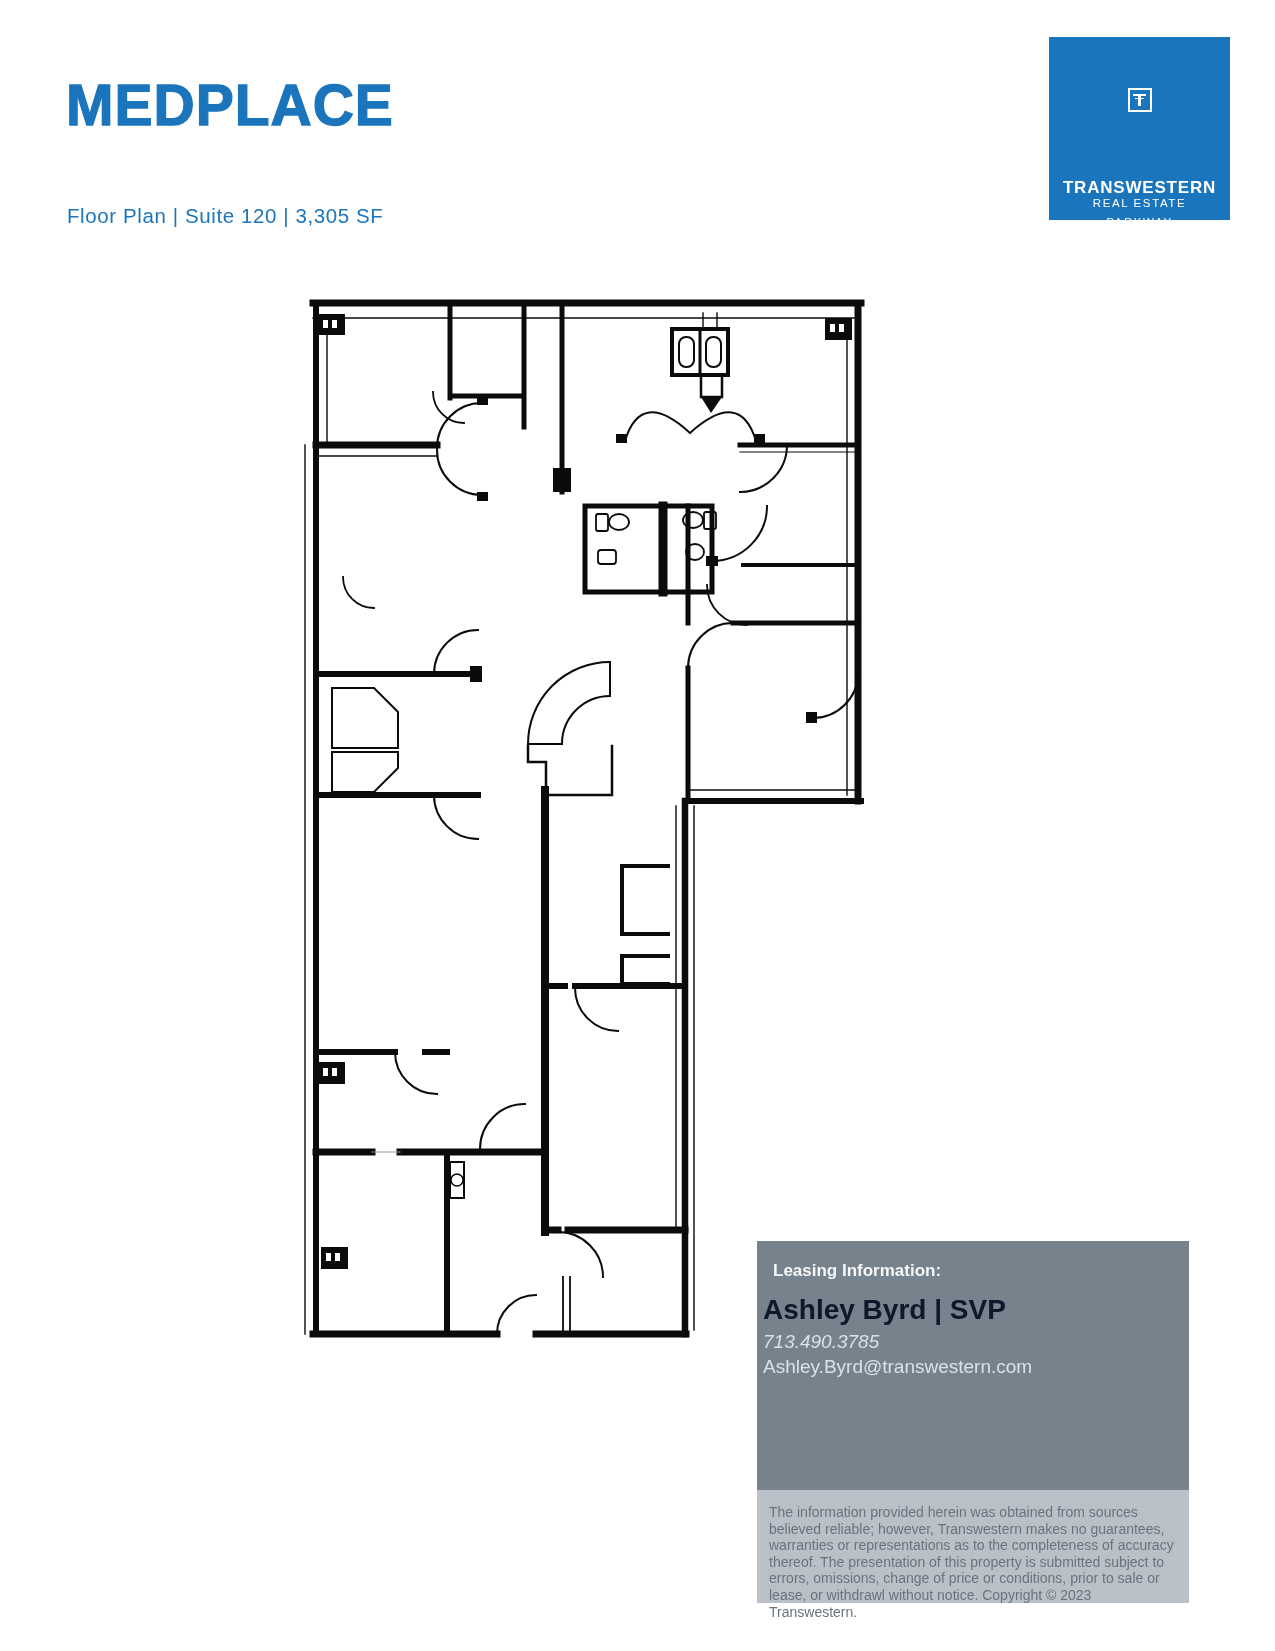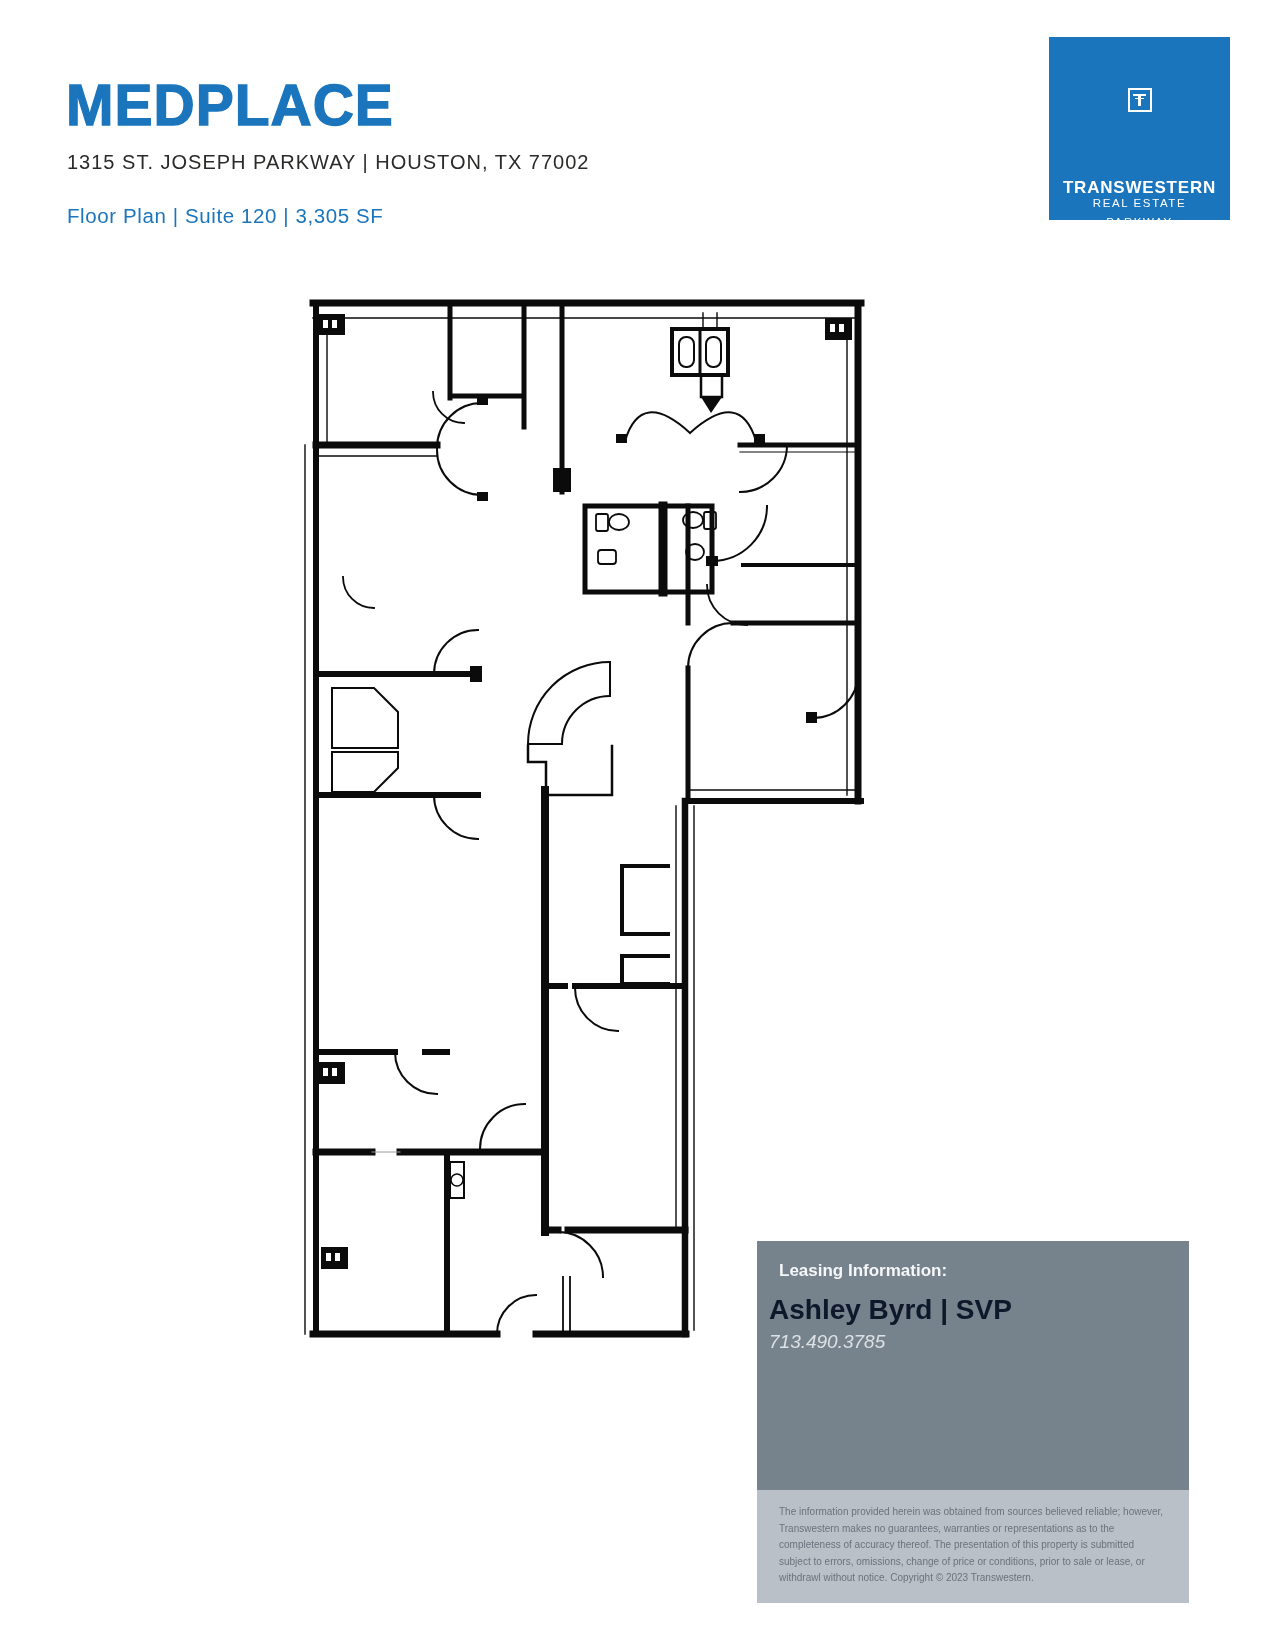--- a/index.html
+++ b/index.html
@@ -33,41 +33,40 @@
   .t-icon .bar2{position:absolute;left:5px;top:7.5px;width:9px;height:1.5px;background:#fff;}
   .t-icon .stem{position:absolute;left:8px;top:3.5px;width:3px;height:12.5px;background:#fff;}
   .logo-name{position:absolute;left:0;right:0;top:124px;font-size:17px;font-weight:700;letter-spacing:0.8px;margin-top:17px;}
   .logo-sub1{position:absolute;left:0;right:0;top:160px;font-size:11.5px;font-weight:400;letter-spacing:1.6px;}
   .logo-sub2{position:absolute;left:0;right:0;top:179px;font-size:11.5px;font-weight:500;letter-spacing:1.6px;}
   
   .plan{position:absolute;left:0;top:0;width:1275px;height:1651px;}
   
   .leasing{
     position:absolute;left:757px;top:1241px;width:432px;height:249px;
-    background:#76828c;color:#ffffff;padding:20px 24px 0 12px;
+    background:#76828c;color:#ffffff;padding:20px 24px 0 6px;
   }
   .leasing-heading{font-size:17px;font-weight:700;margin-left:10px;color:#f5f7f8;}
   .contact{margin-top:13px;}
   .contact + .contact{margin-top:17px;}
   .contact-name{font-size:28px;font-weight:700;color:#0f172a;}
   .contact-phone{font-size:19px;color:#dce1e5;margin-top:5px;font-style:italic;}
   .contact-email{font-size:19px;color:#dce1e5;margin-top:3px;}
   .disclaimer{
     position:absolute;left:757px;top:1490px;width:432px;height:113px;
     background:#b9c0c7;color:#6a737d;
-    padding:14px 22px;font-size:10px;line-height:16.6px;
+    padding:14px 12px;font-size:14px;line-height:16.6px;
   }
 </style>
 </head>
 <body>
 
 <div class="page">
 
   <div class="title">MEDPLACE</div>
-  <div class="address">1315 ST. JOSEPH PARKWAY | HOUSTON, TX 77002</div>
   <div class="subtitle">Floor Plan | Suite 120 | 3,305 SF</div>
 
   <div class="logo-box">
     <div class="t-icon">
       <div class="bar1"></div>
         <div class="bar2"></div>
         <div class="stem"></div>
     </div>
     <div class="logo-name">TRANSWESTERN</div>
     <div class="logo-sub1">REAL ESTATE</div>
@@ -201,18 +200,19 @@
         </g>
       </g>
     </g>
   </svg>
 
   <div class="leasing">
     <div class="leasing-heading">Leasing Information:</div>
     <div class="contact">
       <div class="contact-name">Ashley Byrd | SVP</div>
       <div class="contact-phone">713.490.3785</div>
+      <div class="contact-email">Ashley.Byrd@transwestern.com</div>
     </div>
   </div>
 
   <div class="disclaimer">The information provided herein was obtained from sources believed reliable; however, Transwestern makes no guarantees, warranties or representations as to the completeness of accuracy thereof. The presentation of this property is submitted subject to errors, omissions, change of price or conditions, prior to sale or lease, or withdrawl without notice. Copyright © 2023 Transwestern.</div>
 
 </div>
 
 </body></html>

